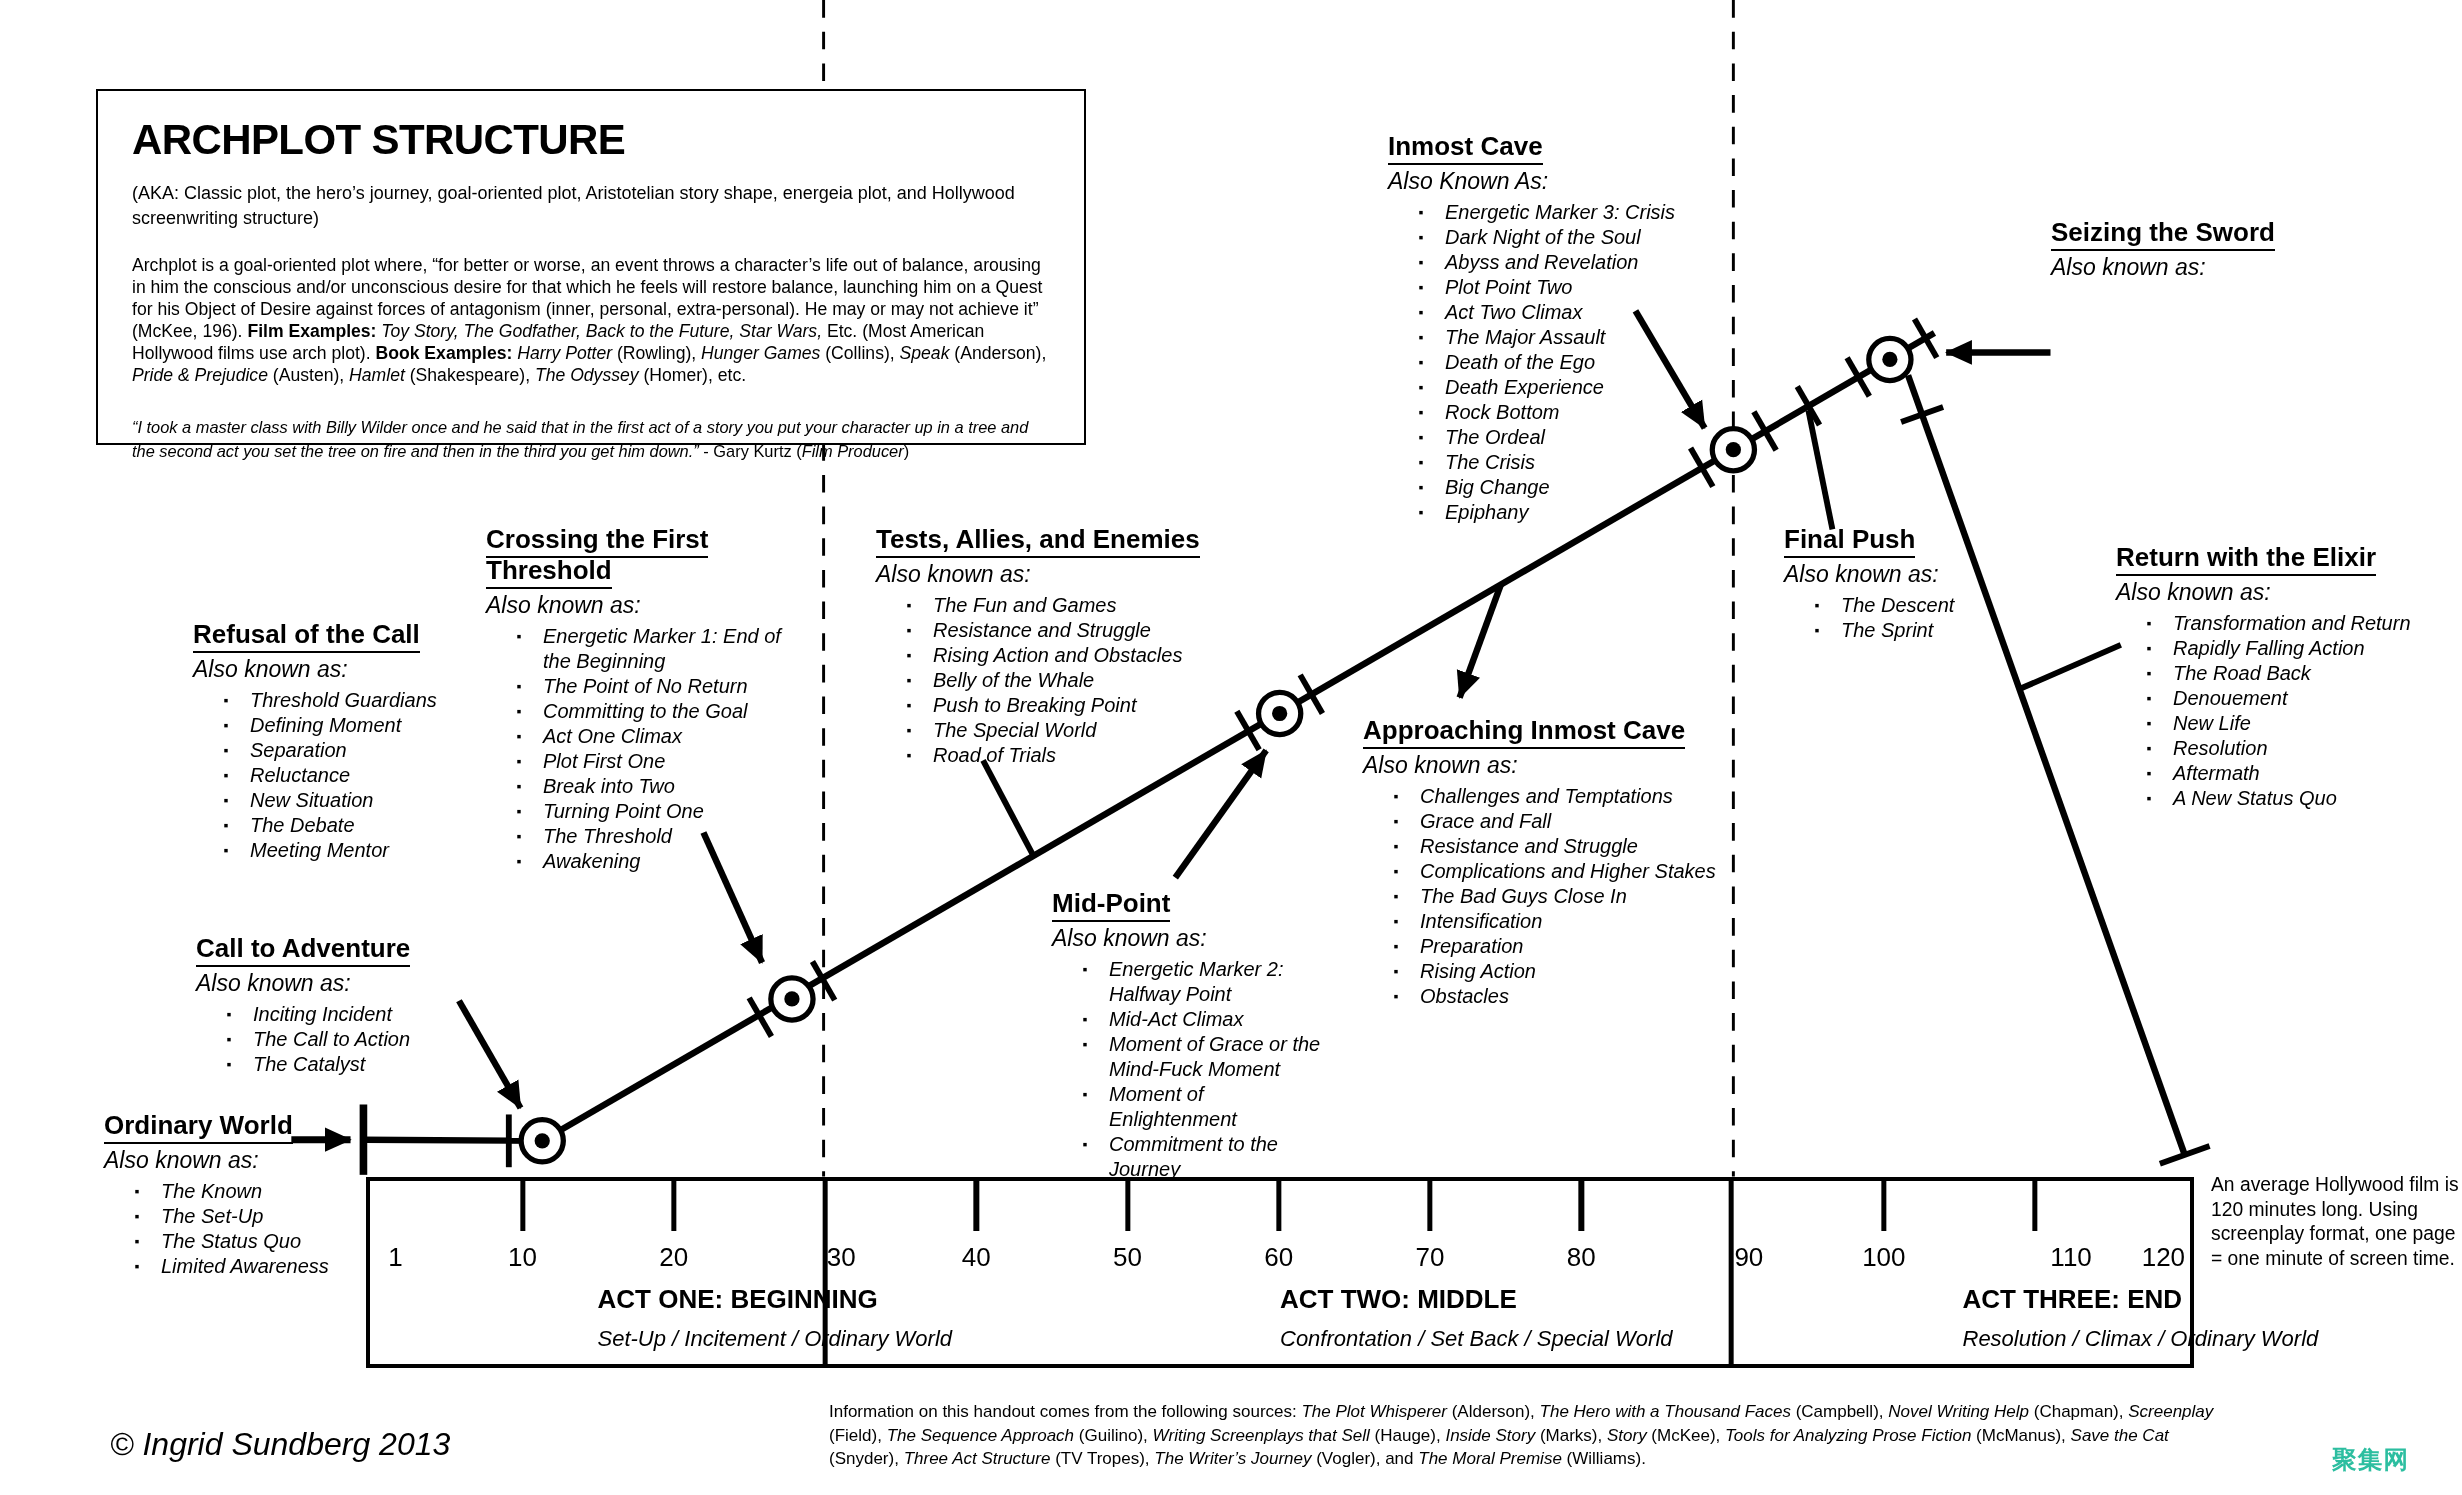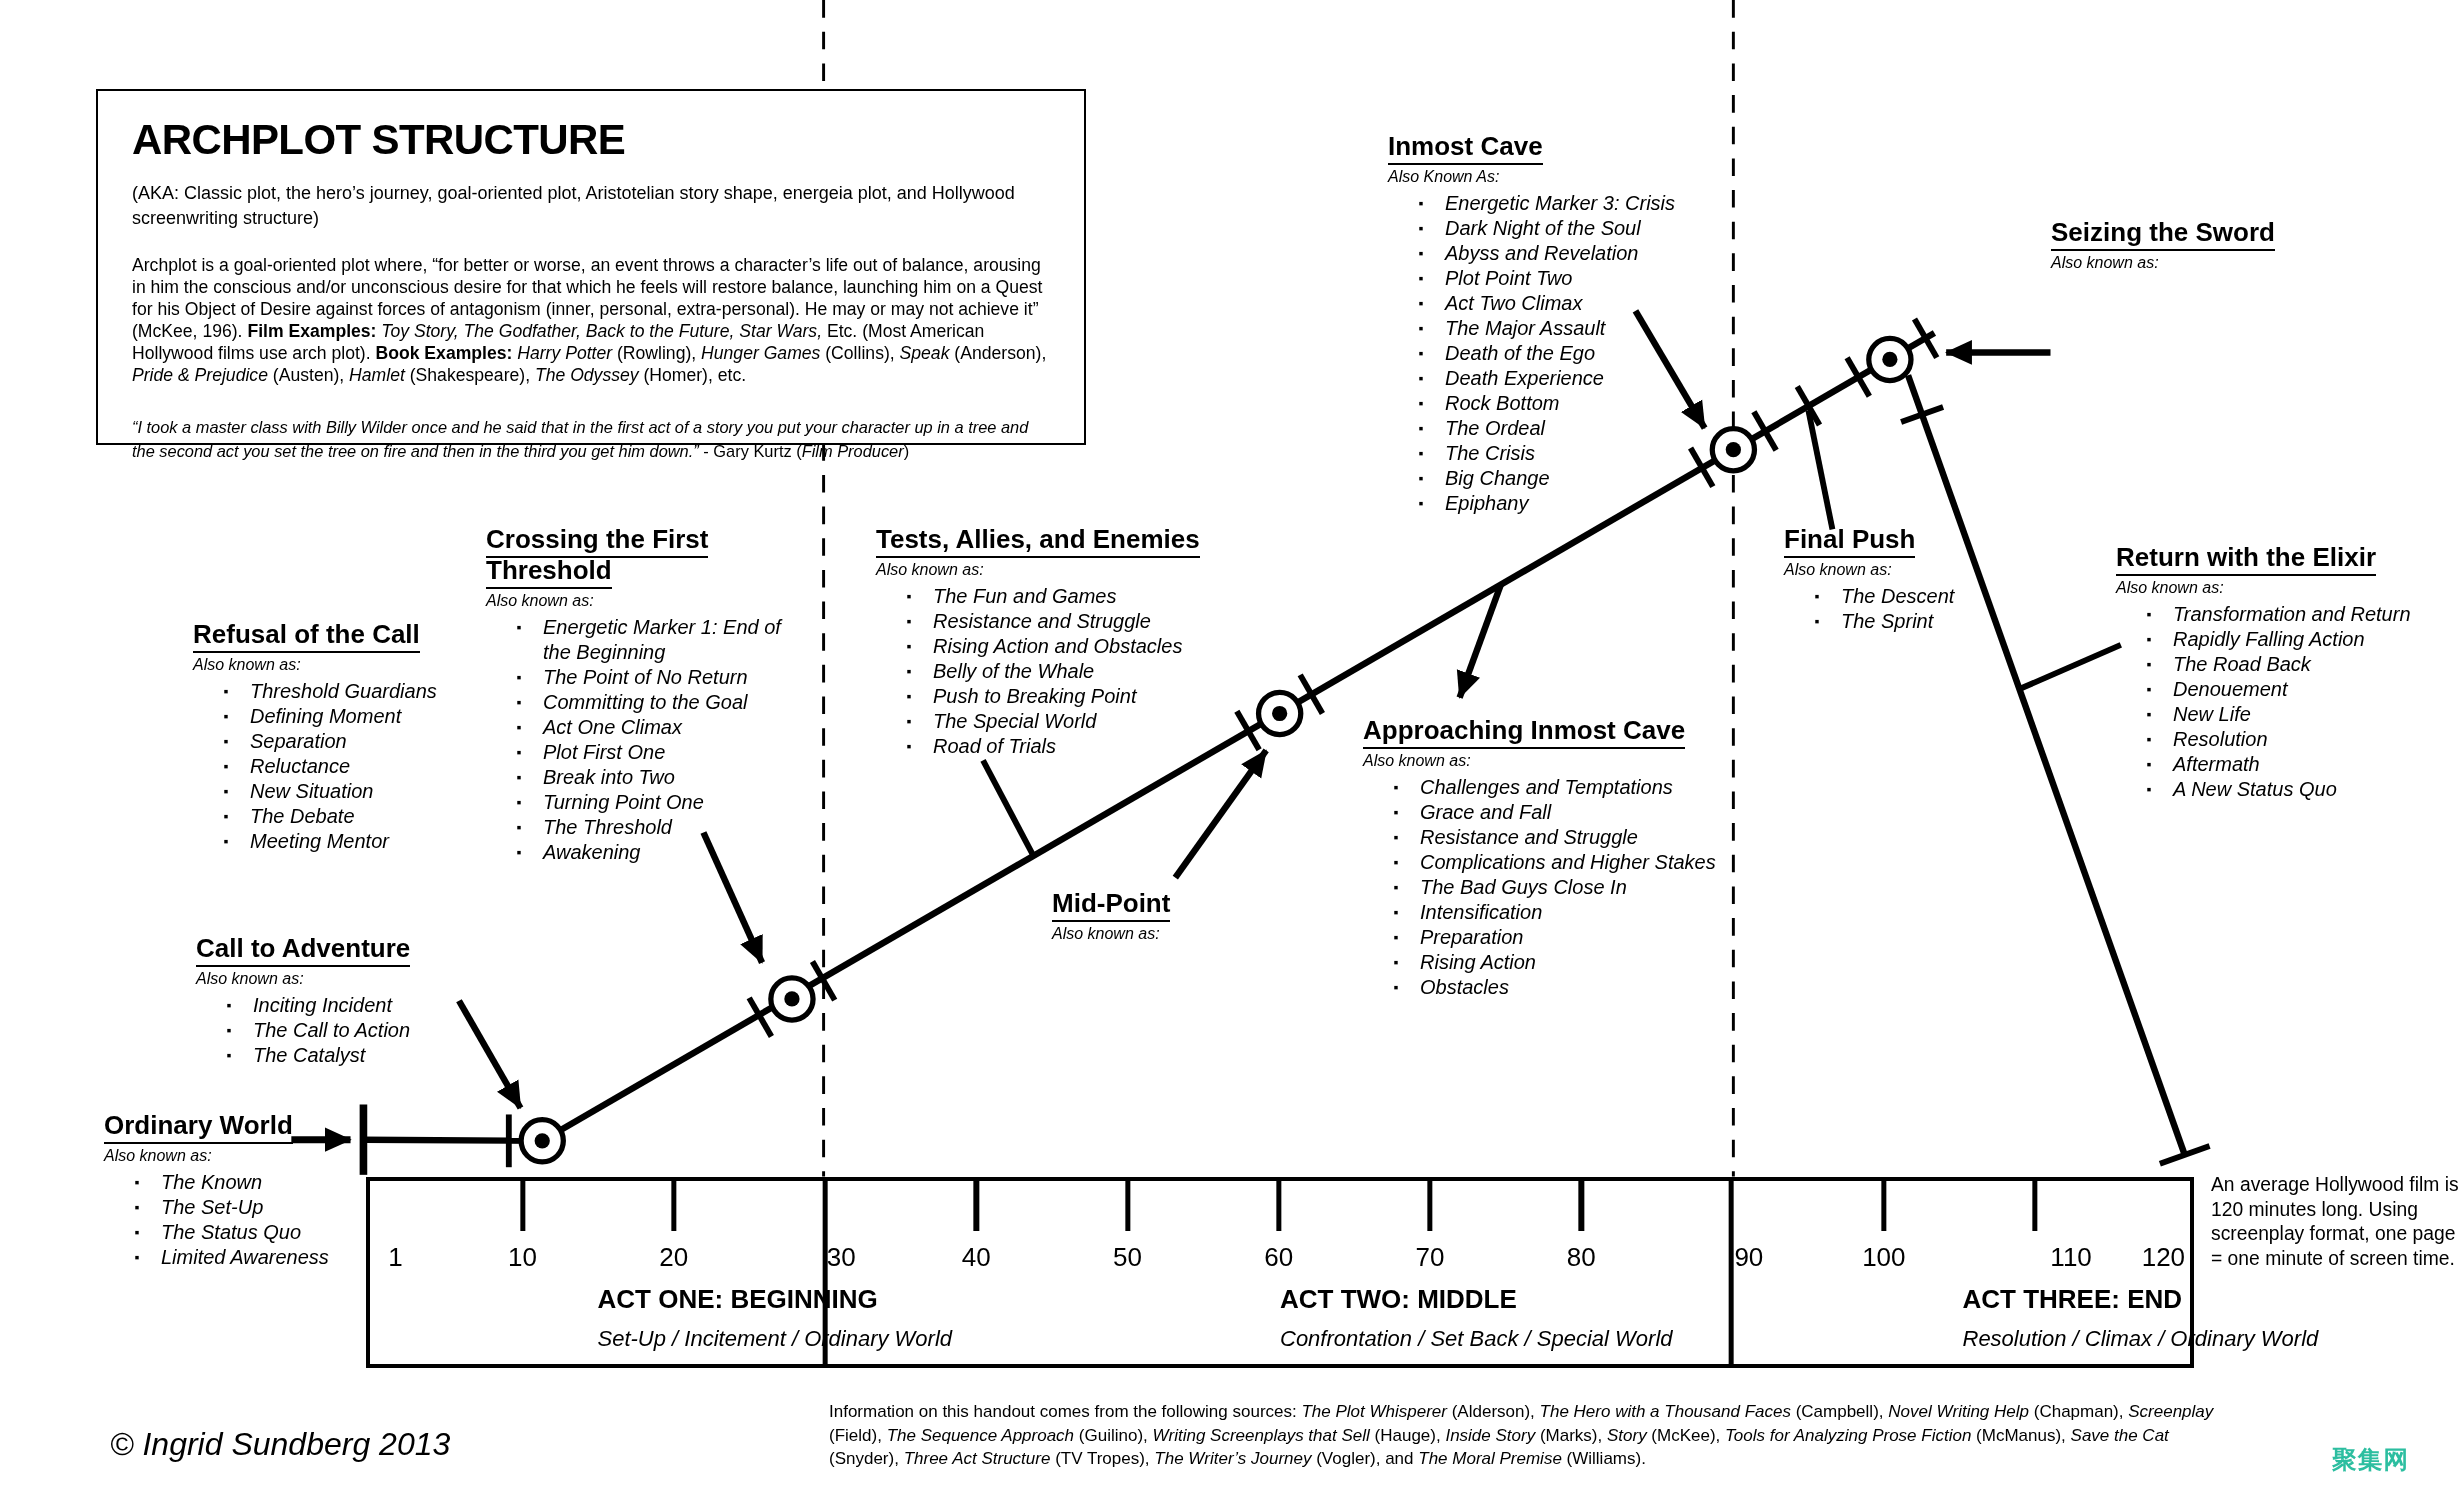--- a/index.html
+++ b/index.html
@@ -14,21 +14,21 @@
   .aka-p{margin:0 0 23.5px 0;font-size:18px;line-height:24.6px;}
   .body-p{margin:0;font-size:17.6px;line-height:22px;}
   .quote-p{margin:30.5px 0 0 0;font-size:16.4px;line-height:23.5px;}
   .sg-i{font-style:italic;}
   .sg-b{font-weight:bold;}
 
   
   .section{position:absolute;}
   .section h3{margin:0 0 5.9px 0;font-size:26px;font-weight:bold;display:block;}
   .section h3 .st{border-bottom:2.9px solid #000;padding-bottom:1.8px;}
-  .section .aka{font-size:16px;font-style:italic;margin:0 0 4.7px 0;}
+  .section .aka{font-size:23px;font-style:italic;margin:0 0 4.7px 0;}
   .section ul{list-style:none;margin:0;padding:0;font-size:20px;font-style:italic;line-height:25px;}
   .section ul li{position:relative;padding-left:57px;}
   .section ul li::before{content:"▪";position:absolute;left:30.5px;top:0;font-size:14px;font-style:normal;}
 
   
   .timeline{position:absolute;left:366px;top:1177px;width:1828px;height:191px;
             border:4.7px solid #000;box-sizing:border-box;background:#fff;}
   .tl-tick{position:absolute;top:0;width:5.3px;height:50px;background:#000;transform:translateX(-50%);}
   .tl-num{position:absolute;top:61px;font-size:26px;}
   .num-center{transform:translateX(-50%);}
@@ -180,20 +180,28 @@
         <li>Belly of the Whale</li>
         <li>Push to Breaking Point</li>
         <li>The Special World</li>
         <li>Road of Trials</li>
       </ul>
   </div>
 
   <div class="section" style="left:1052px;top:888px;width:281px">
     <h3><span class="st">Mid-Point</span></h3>
     <div class="aka">Also known as:</div>
+    <ul>
+        <li>Energetic Marker 2: Halfway Point</li>
+        <li>Mid-Act Climax</li>
+        <li>Moment of Grace or the Mind-Fuck Moment</li>
+        <li>Moment of Enlightenment</li>
+        <li>Commitment to the Journey</li>
+        <li>Progress</li>
+      </ul>
   </div>
 
   <div class="section" style="left:1363px;top:715px;width:363px">
     <h3><span class="st">Approaching Inmost Cave</span></h3>
     <div class="aka">Also known as:</div>
     <ul>
         <li>Challenges and Temptations</li>
         <li>Grace and Fall</li>
         <li>Resistance and Struggle</li>
         <li>Complications and Higher Stakes</li>

